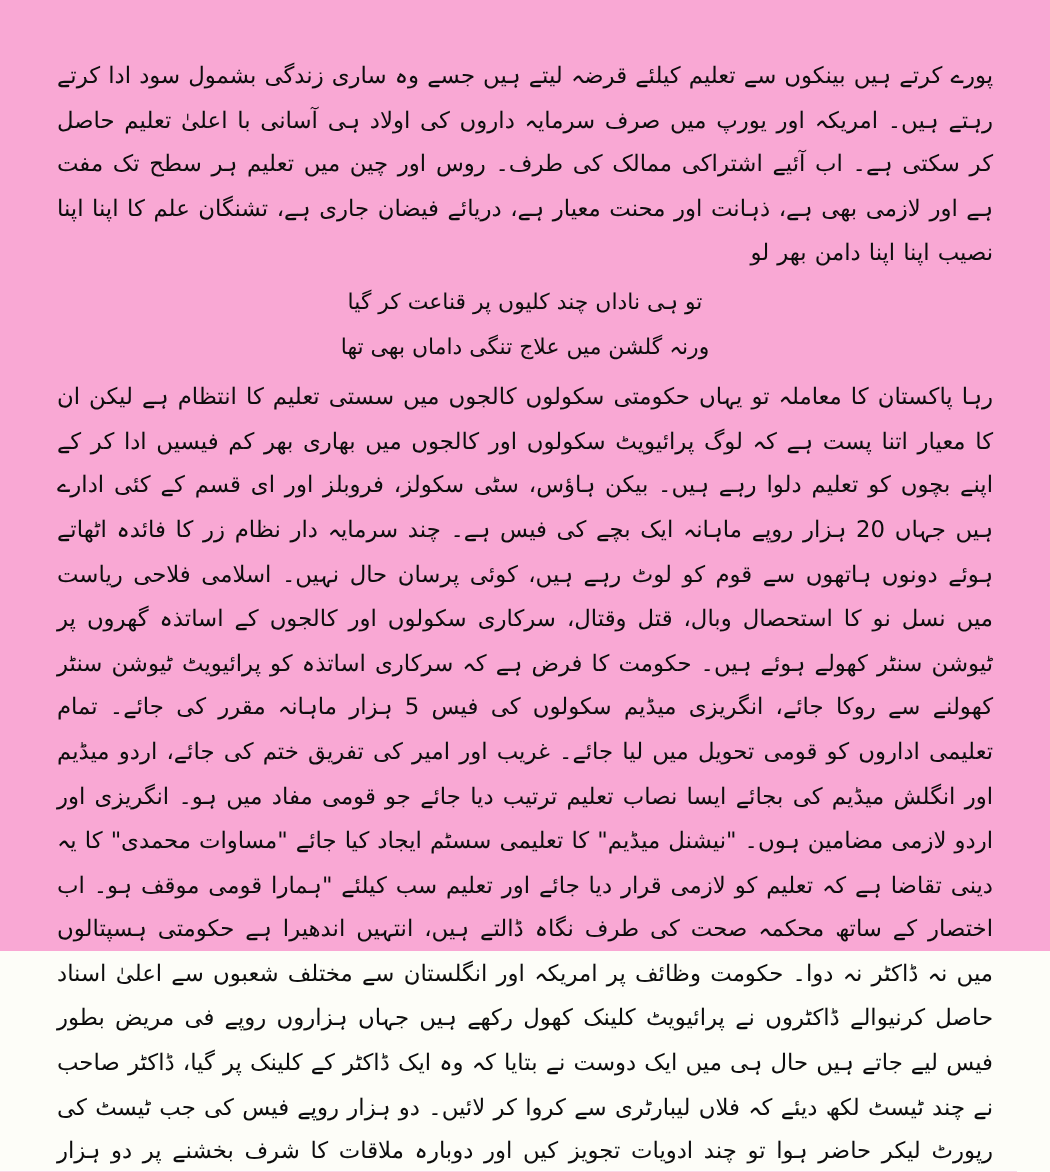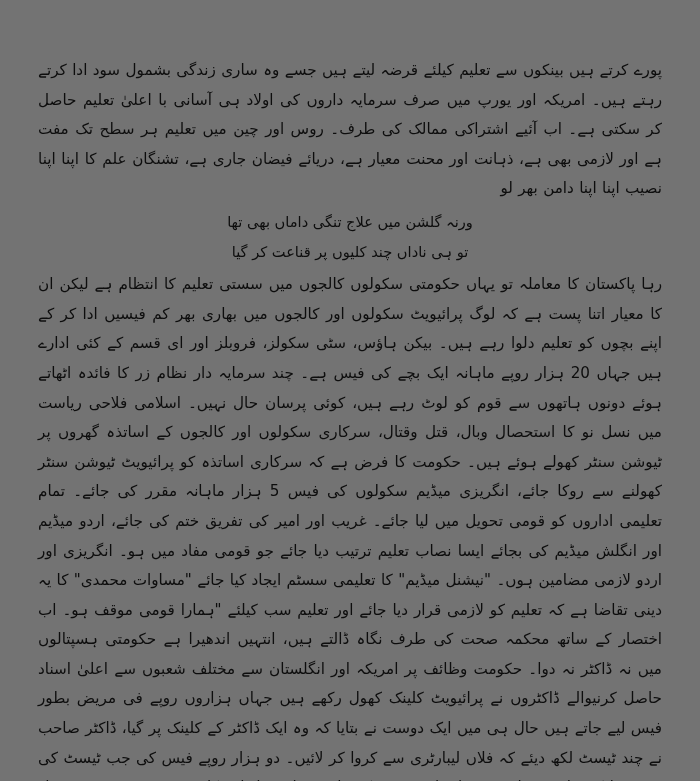--- a/index.html
+++ b/index.html
@@ -11,24 +11,24 @@
     width: 700px;
     height: 781px;
     background: #fdfdf8;
     font-family: "DejaVu Sans", "Liberation Sans", sans-serif;
     overflow: hidden;
   }
 
   .page {
     position: relative;
     width: 700px;
-    height: 781px;
-    background: #737373;
+    height: 634px;
+    background: #f9a8d4;
     box-sizing: border-box;
-    padding: 56px 38px 0 38px;
+    padding: 36px 38px 0 38px;
     direction: rtl;
   }
 
   .content {
     width: 624px;
     margin: 0 auto;
   }
 
   
   .para {
@@ -76,22 +76,22 @@
 <body>
 
 <div class="page">
   <div class="content">
 
     <p class="para block">پورے کرتے ہیں بینکوں سے تعلیم کیلئے قرضہ لیتے ہیں جسے وہ ساری زندگی بشمول سود ادا کرتے رہتے ہیں۔ امریکہ اور یورپ میں صرف سرمایہ داروں کی اولاد ہی آسانی با اعلیٰ تعلیم حاصل کر سکتی ہے۔ اب آئیے اشتراکی ممالک کی طرف۔ روس اور چین میں تعلیم ہر سطح تک مفت ہے اور لازمی بھی ہے، ذہانت اور محنت معیار ہے، دریائے فیضان جاری ہے، تشنگان علم کا اپنا اپنا نصیب اپنا اپنا دامن بھر لو</p>
 
     <div class="gap-before-verse"></div>
 
     <div class="couplets">
+      <div class="verse">تو ہی ناداں چند کلیوں پر قناعت کر گیا</div>
       <div class="verse">ورنہ گلشن میں علاج تنگی داماں بھی تھا</div>
-      <div class="verse">تو ہی ناداں چند کلیوں پر قناعت کر گیا</div>
     </div>
 
     <div class="gap-small"></div>
 
     <p class="para block">رہا پاکستان کا معاملہ تو یہاں حکومتی سکولوں کالجوں میں سستی تعلیم کا انتظام ہے لیکن ان کا معیار اتنا پست ہے کہ لوگ پرائیویٹ سکولوں اور کالجوں میں بھاری بھر کم فیسیں ادا کر کے اپنے بچوں کو تعلیم دلوا رہے ہیں۔ بیکن ہاؤس، سٹی سکولز، فروبلز اور ای قسم کے کئی ادارے ہیں جہاں 20 ہزار روپے ماہانہ ایک بچے کی فیس ہے۔ چند سرمایہ دار نظام زر کا فائدہ اٹھاتے ہوئے دونوں ہاتھوں سے قوم کو لوٹ رہے ہیں، کوئی پرسان حال نہیں۔ اسلامی فلاحی ریاست میں نسل نو کا استحصال وبال، قتل وقتال، سرکاری سکولوں اور کالجوں کے اساتذہ گھروں پر ٹیوشن سنٹر کھولے ہوئے ہیں۔ حکومت کا فرض ہے کہ سرکاری اساتذہ کو پرائیویٹ ٹیوشن سنٹر کھولنے سے روکا جائے، انگریزی میڈیم سکولوں کی فیس 5 ہزار ماہانہ مقرر کی جائے۔ تمام تعلیمی اداروں کو قومی تحویل میں لیا جائے۔ غریب اور امیر کی تفریق ختم کی جائے، اردو میڈیم اور انگلش میڈیم کی بجائے ایسا نصاب تعلیم ترتیب دیا جائے جو قومی مفاد میں ہو۔ انگریزی اور اردو لازمی مضامین ہوں۔ "نیشنل میڈیم" کا تعلیمی سسٹم ایجاد کیا جائے "مساوات محمدی" کا یہ دینی تقاضا ہے کہ تعلیم کو لازمی قرار دیا جائے اور تعلیم سب کیلئے "ہمارا قومی موقف ہو۔ اب اختصار کے ساتھ محکمہ صحت کی طرف نگاہ ڈالتے ہیں، انتہیں اندھیرا ہے حکومتی ہسپتالوں میں نہ ڈاکٹر نہ دوا۔ حکومت وظائف پر امریکہ اور انگلستان سے مختلف شعبوں سے اعلیٰ اسناد حاصل کرنیوالے ڈاکٹروں نے پرائیویٹ کلینک کھول رکھے ہیں جہاں ہزاروں روپے فی مریض بطور فیس لیے جاتے ہیں حال ہی میں ایک دوست نے بتایا کہ وہ ایک ڈاکٹر کے کلینک پر گیا، ڈاکٹر صاحب نے چند ٹیسٹ لکھ دیئے کہ فلاں لیبارٹری سے کروا کر لائیں۔ دو ہزار روپے فیس کی جب ٹیسٹ کی رپورٹ لیکر حاضر ہوا تو چند ادویات تجویز کیں اور دوبارہ ملاقات کا شرف بخشنے پر دو ہزار روپے مزید فیس طلب کی، عرض کیا حضور فیس تو ادا کر چکا ہوں ارشاد ہوا بار بار فیس طلب کرنا ہوتی ہے مریض اس سوچ میں پڑ گیا کہ غذا کھائے یا دوا کھائے المیہ تو یہ جب مسیحائی قصاب کا روپ دھار لیں اور کپڑے تک اتار لیں تو پھر مرزا غالب کی یاد آتی ہیں۔</p>
 
   </div>
 </div>
 
 </body></html>

